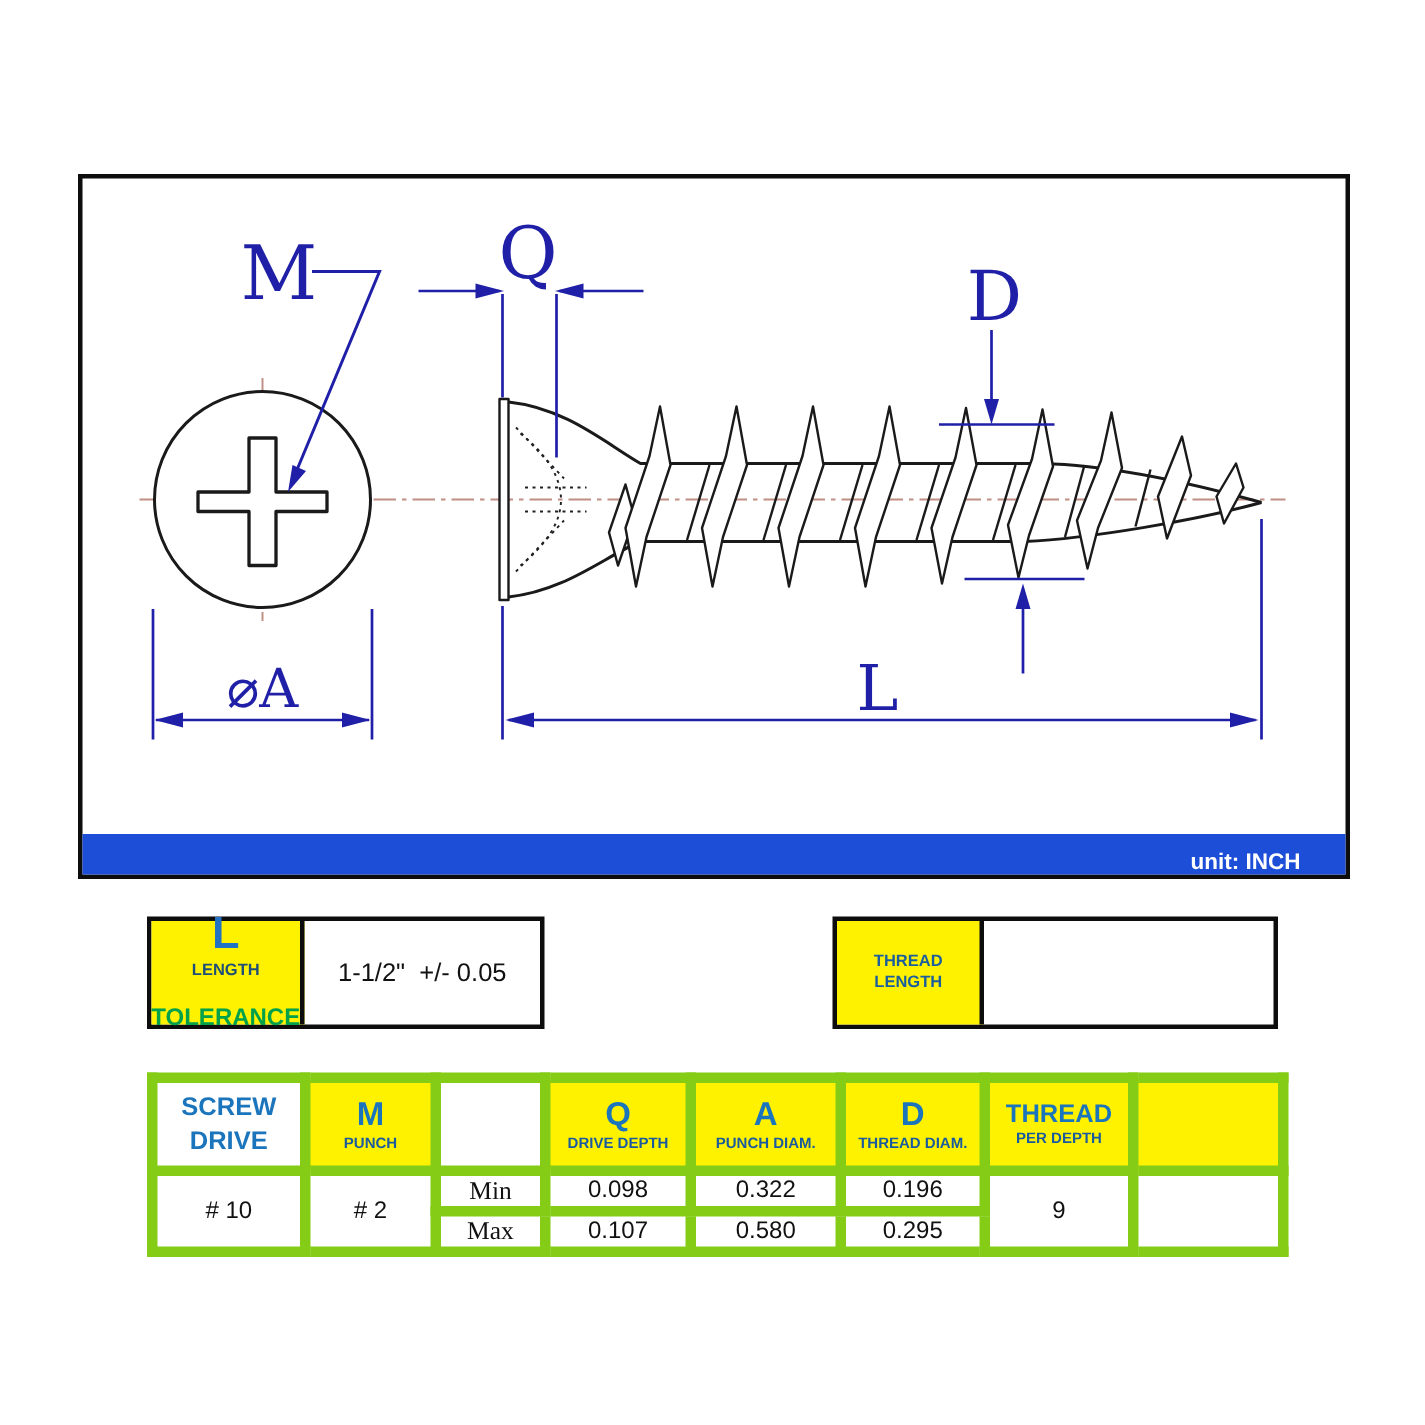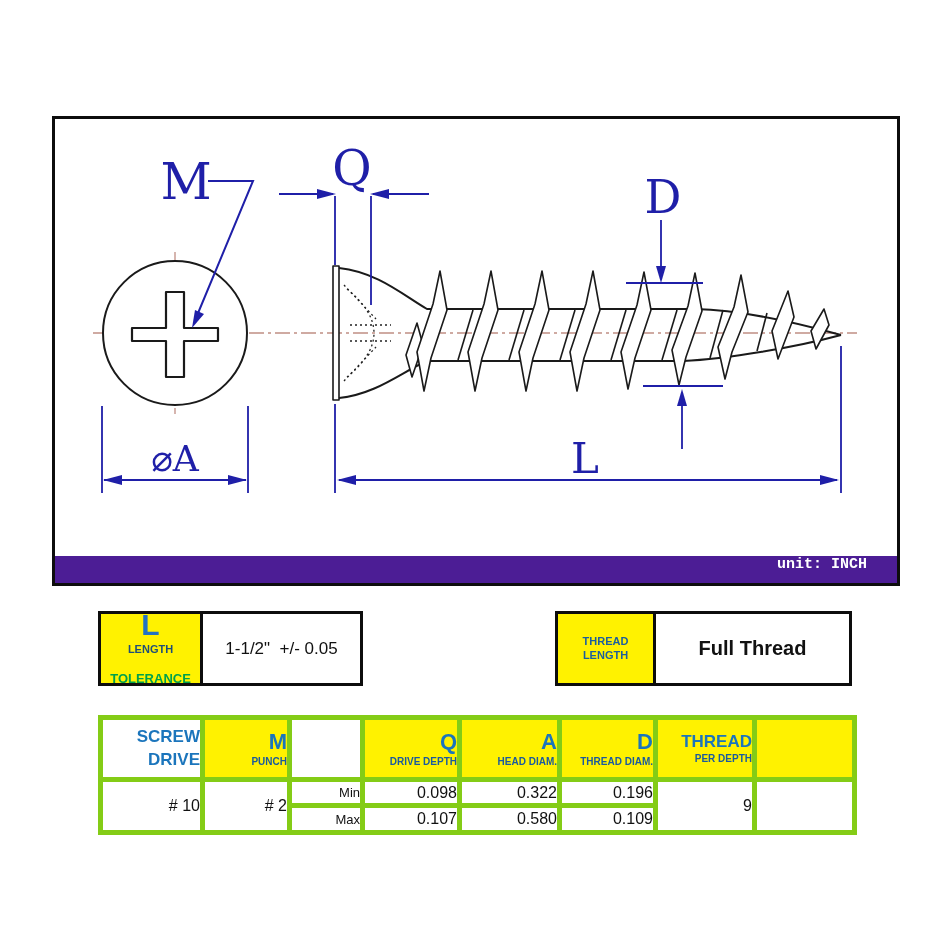--- a/index.html
+++ b/index.html
@@ -7,61 +7,61 @@
     width:950px;height:950px;position:relative;background:#ffffff;
     font-family:"Liberation Sans",sans-serif;color:#111;overflow:hidden;
   }
   
   .frame{
     position:absolute;left:52px;top:116px;width:848px;height:470px;
     border:3px solid #0d0d0d;box-sizing:border-box;background:#fff;
   }
   .frame svg{position:absolute;left:0;top:0;}
   .unit-bar{
-    position:absolute;left:0;bottom:0;width:100%;height:27px;background:#4c1d95;
-    display:flex;align-items:flex-start;justify-content:flex-end;
-    padding-right:30px;box-sizing:border-box;font-family:Liberation Mono, monospace;
+    position:absolute;left:0;bottom:0;width:100%;height:27px;background:#1d4ed8;
+    display:flex;align-items:flex-end;justify-content:flex-end;
+    padding-right:30px;box-sizing:border-box;
   }
   .unit-bar span{color:#fff;font-weight:bold;font-size:15px;}
   .dim-label{font-family:"DejaVu Serif","DejaVu Sans",serif;fill:#1f1fa8;}
   
   .box{
     position:absolute;border:3px solid #0d0d0d;box-sizing:border-box;
     display:flex;background:#fff;
   }
   .box .key{
     background:#FFF200;border-right:3px solid #0d0d0d;
     display:flex;flex-direction:column;align-items:center;justify-content:center;
     line-height:1.25;
   }
   .box .val{flex:1;display:flex;align-items:center;justify-content:center;white-space:pre;}
   .box1{left:98px;top:611px;width:265px;height:75px;}
   .box1 .key{width:99px;}
   .box1 .sym{font-size:30px;font-weight:bold;color:#2272C3;line-height:1;}
   .box1 .k1{font-size:11px;font-weight:bold;color:#1F4E79;margin-top:3px;}
-  .box1 .k2{font-size:13px;font-weight:bold;color:#00A14B;margin-top:14px;}
+  .box1 .k2{font-size:16px;font-weight:bold;color:#00A14B;margin-top:14px;}
   .box1 .val{font-size:17px;}
   .box2{left:555px;top:611px;width:297px;height:75px;}
   .box2 .key{width:95px;}
   .box2 .k1,.box2 .k2{font-size:11px;font-weight:bold;color:#1B5E9E;}
   .box2 .val{font-size:20px;font-weight:bold;}
   
   table.spec{
     position:absolute;left:98px;top:715px;border-collapse:collapse;table-layout:fixed;
   }
   table.spec td{
-    border:5px solid #84cc16;padding:0;text-align:right;vertical-align:middle;
+    border:7px solid #84cc16;padding:0;text-align:center;vertical-align:middle;
     background:#fff;font-size:16px;
   }
   table.spec td.yellow{background:#FFF200;}
   table.spec .hdr .sym{font-size:22px;font-weight:bold;color:#1B75BC;line-height:1.05;}
   table.spec .hdr .sym-sm{font-size:17px;font-weight:bold;color:#1B75BC;line-height:1.05;}
   table.spec .hdr .sub{font-size:10px;font-weight:bold;color:#1A5A9E;margin-top:3px;}
   table.spec .screwsize{font-size:17px;font-weight:bold;color:#1B75BC;line-height:1.35;}
-  table.spec td.mm{font-size:13px;}
+  table.spec td.mm{font-size:17px;font-family:Liberation Serif, serif;}
 </style>
 </head>
 <body>
 
 <div class="frame">
   <svg width="842" height="437" viewBox="0 0 842 437">
 
     <g stroke="#C08E84" stroke-width="1.3" fill="none" stroke-dasharray="15 4 3 4">
       <line x1="38" y1="214" x2="802" y2="214"></line>
       <line x1="120" y1="133" x2="120" y2="295"></line>
@@ -165,21 +165,20 @@
     <div class="k2">TOLERANCE</div>
   </div>
   <div class="val">1-1/2"  +/- 0.05</div>
 </div>
 
 <div class="box box2">
   <div class="key">
     <div class="k1">THREAD</div>
     <div class="k2">LENGTH</div>
   </div>
-  <div class="val">Full Thread</div>
 </div>
 
 <table class="spec">
   <colgroup>
     <col style="width:102px">
       <col style="width:87px">
       <col style="width:73px">
     <col style="width:97px">
       <col style="width:100px">
       <col style="width:96px">
@@ -196,21 +195,21 @@
       <div class="sym">M</div>
       <div class="sub">PUNCH</div>
     </td>
     <td></td>
     <td class="yellow">
       <div class="sym">Q</div>
       <div class="sub">DRIVE DEPTH</div>
     </td>
     <td class="yellow">
       <div class="sym">A</div>
-      <div class="sub">HEAD DIAM.</div>
+      <div class="sub">PUNCH DIAM.</div>
     </td>
     <td class="yellow">
       <div class="sym">D</div>
       <div class="sub">THREAD DIAM.</div>
     </td>
     <td class="yellow">
       <div class="sym-sm">THREAD</div>
       <div class="sub">PER DEPTH</div>
     </td>
     <td class="yellow"></td>
@@ -222,16 +221,16 @@
     <td>0.098</td>
     <td>0.322</td>
     <td>0.196</td>
     <td rowspan="2">9</td>
     <td rowspan="2"></td>
   </tr>
   <tr style="height:27px">
     <td class="mm">Max</td>
     <td>0.107</td>
     <td>0.580</td>
-    <td>0.109</td>
+    <td>0.295</td>
   </tr>
 </tbody>
   </table>
 
 </body></html>

